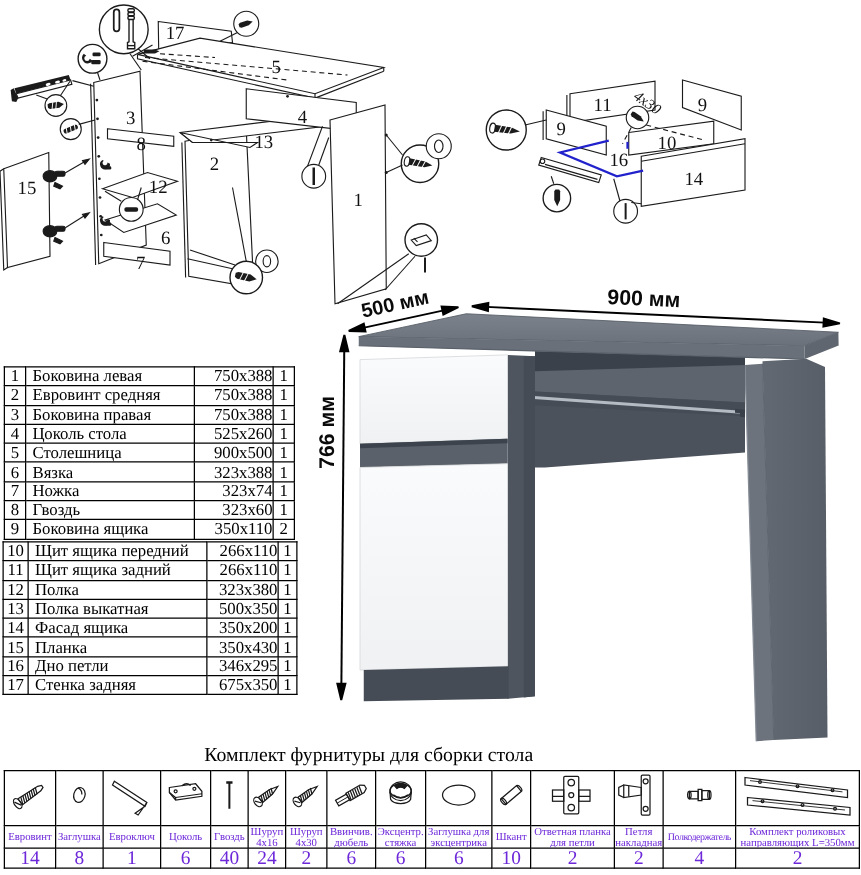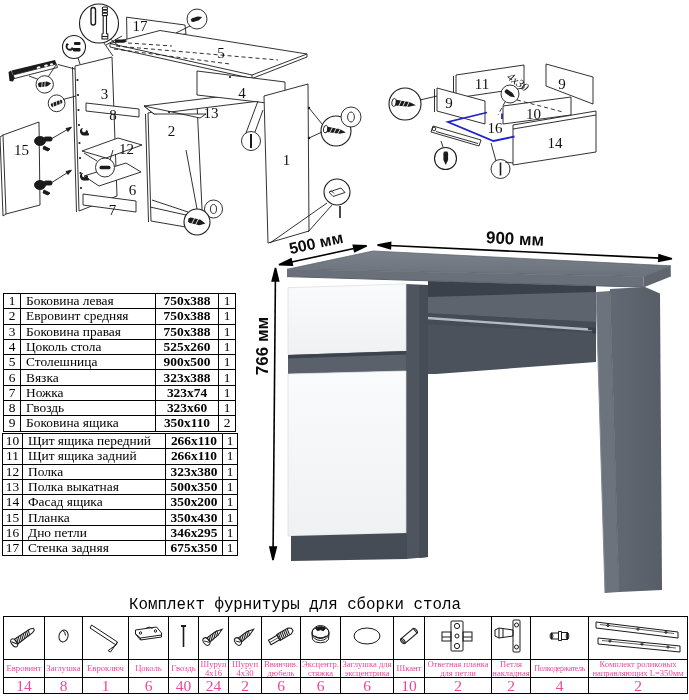--- a/index.html
+++ b/index.html
@@ -5,26 +5,26 @@
 html,body{margin:0;padding:0;background:#ffffff;}
 #page{position:relative;width:689px;height:700px;background:#ffffff;overflow:hidden;
  font-family:"Liberation Serif",serif;}
 .abs{position:absolute;}
 table{border-collapse:collapse;}
 #t1, #t2{font-family:"Liberation Serif",serif;font-size:13.4px;color:#000;}
 #t1 td, #t2 td{height:14.3px;line-height:14.1px;}
 #t1 td, #t2 td{border:1px solid #000;padding:0;white-space:nowrap;overflow:hidden;}
 #t1 td.n, #t2 td.n{text-align:center;}
 #t1 td.nm, #t2 td.nm{padding-left:5px;}
-#t1 td.sz, #t2 td.sz{text-align:center;font-weight:bold;}
-#hw{font-family:"Liberation Serif",serif;color:#ec4899;table-layout:fixed;border-collapse:collapse;width:685px;}
+#t1 td.sz, #t2 td.sz{text-align:right;}
+#hw{font-family:"Liberation Serif",serif;color:#6d28d9;table-layout:fixed;border-collapse:collapse;width:685px;}
 #hw td{border:1px solid #000;padding:0;text-align:center;vertical-align:middle;overflow:hidden;}
 #hw td.lab{font-size:8.6px;line-height:8.3px;height:17px;}
 #hw td.cnt{font-size:15.5px;height:15px;line-height:15px;}
-#title{font-family:Liberation Mono, monospace;font-size:15.8px;color:#000;}
+#title{font-family:Liberation Serif, serif;font-size:15.8px;color:#000;}
 </style>
 </head>
 <body>
 <div id="page">
 <svg class="abs" style="left:0;top:0" width="689" height="700" viewBox="0 0 689 700">
 <g fill="none" stroke="#1b1b1b" stroke-width="0.9">
 
 <polygon points="126.6,17.2 185,25 186,34 127,42.5" fill="#fff"></polygon>
 
 <polygon points="110,43.5 160,30.5 307,54 252,75" fill="#fff"></polygon>

